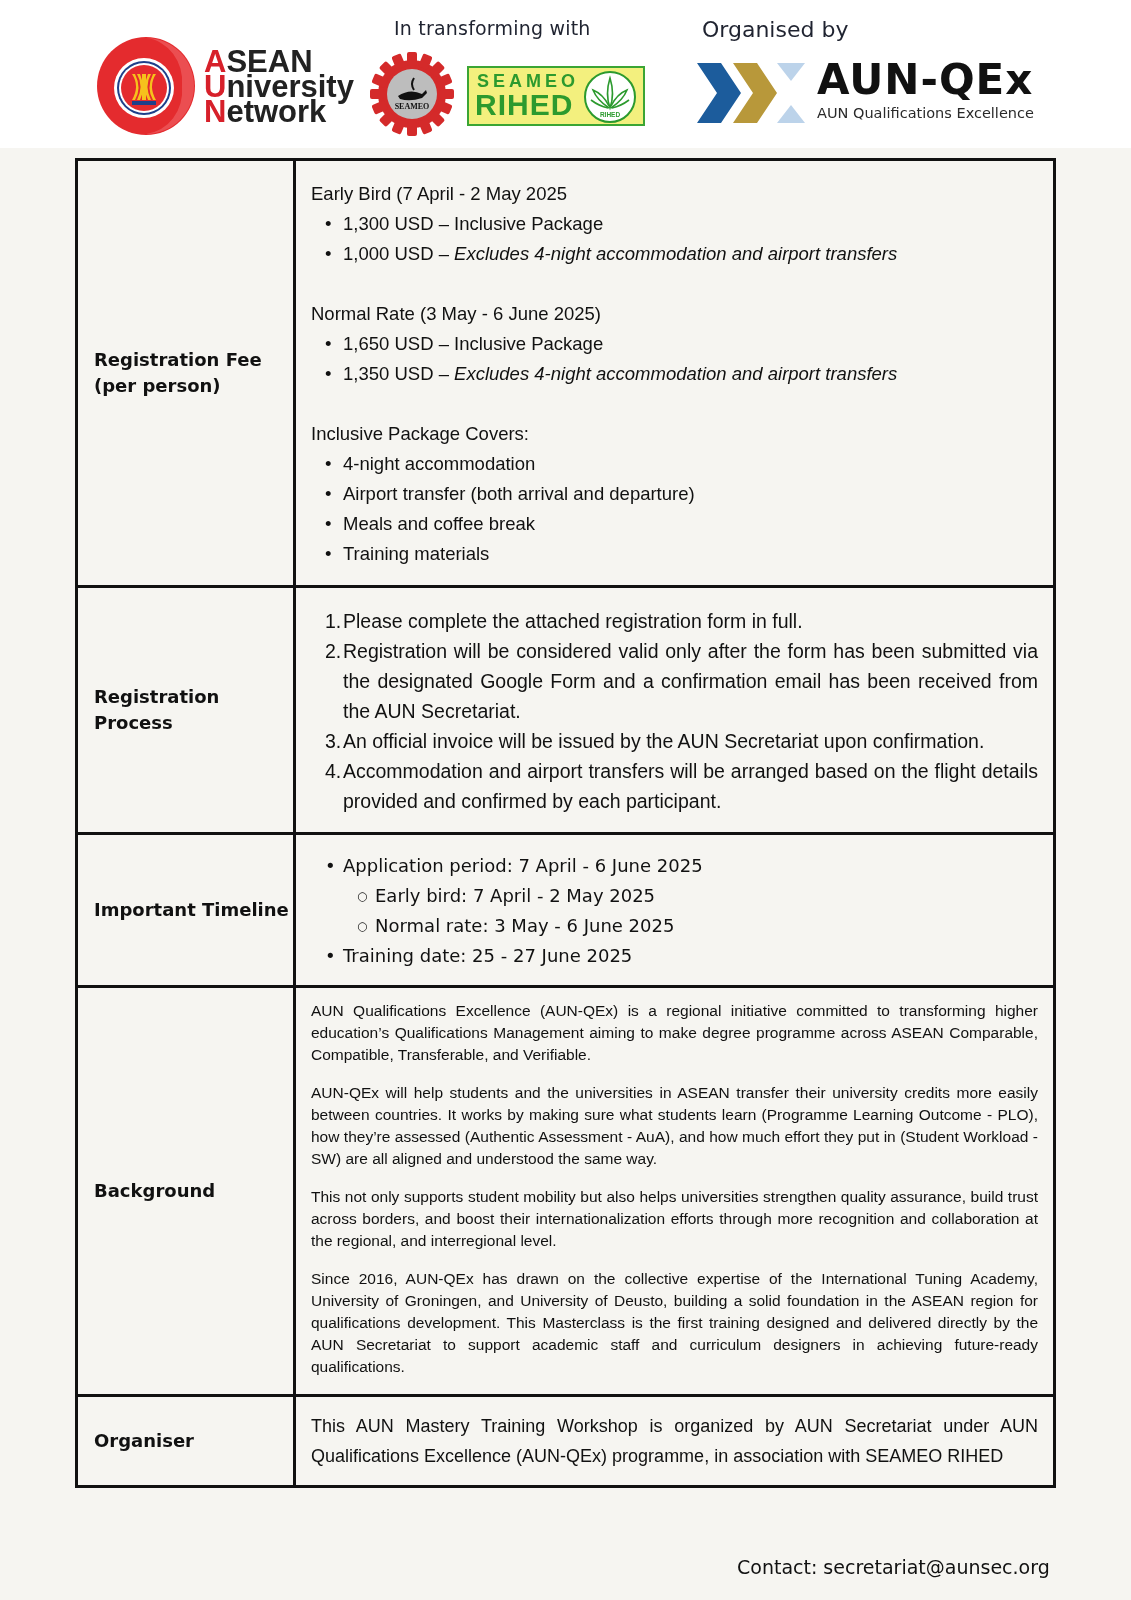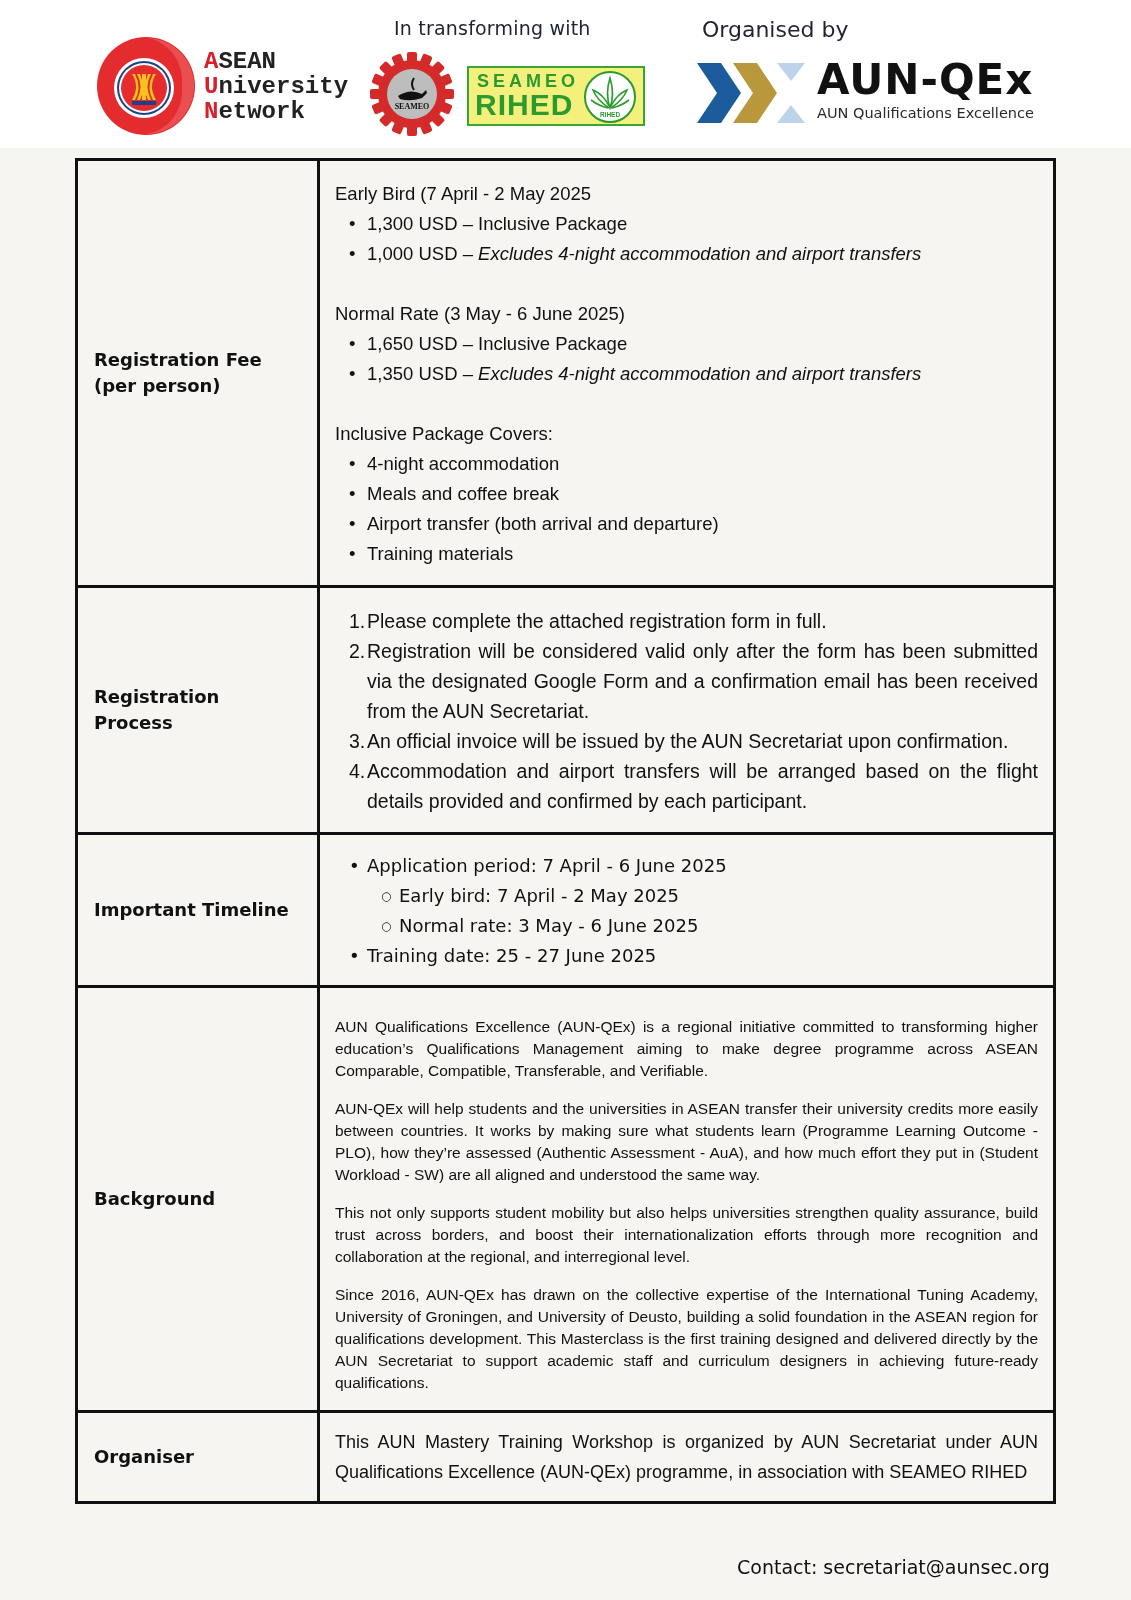--- a/index.html
+++ b/index.html
@@ -4,60 +4,60 @@
   <style>
     * { box-sizing: border-box; margin: 0; padding: 0; }
     html, body { width: 1131px; height: 1600px; background: #f6f5f1; overflow: hidden; }
     body { font-family: "Liberation Sans", sans-serif; color: #1a1a1a; position: relative; }
 
     .header { position: absolute; left: 0; top: 0; width: 1131px; height: 148px; background: #ffffff; }
 
     
     .aun-logo { position: absolute; left: 96px; top: 36px; display: flex; align-items: center; }
     .aun-emblem { width: 100px; height: 100px; position: relative; }
-    .aun-words { margin-left: 8px; font-family: Liberation Mono, monospace; font-weight: bold; font-size: 24px; line-height: 25px; color: #222; }
+    .aun-words { margin-left: 8px; font-family: Liberation Sans, sans-serif; font-weight: bold; font-size: 31px; line-height: 25px; color: #222; }
     .aun-words .red { color: #d7202a; }
 
     .assoc-label { position: absolute; left: 394px; top: 17px; font-family: "DejaVu Sans", sans-serif; font-size: 19px; color: #1f2330; letter-spacing: 0.2px; }
     .seameo-gear { position: absolute; left: 370px; top: 52px; width: 84px; height: 84px; }
     .rihed-box { position: absolute; left: 467px; top: 66px; width: 178px; height: 60px; background: #f3f07e; border: 2px solid #3ba534; }
     .rihed-seameo { position: absolute; left: 8px; top: 3px; font-family: "Liberation Sans", sans-serif; font-weight: bold; font-size: 18px; letter-spacing: 4px; color: #2c9a2e; }
     .rihed-rihed { position: absolute; left: 6px; top: 20px; font-family: "Liberation Sans", sans-serif; font-weight: bold; font-size: 30px; letter-spacing: 1px; color: #2c9a2e; }
     .rihed-emblem { position: absolute; right: 6px; top: 2px; width: 54px; height: 54px; }
 
     .org-label { position: absolute; left: 702px; top: 17px; font-family: "DejaVu Sans", sans-serif; font-size: 22px; color: #1f2330; }
     .qex-chevrons { position: absolute; left: 697px; top: 63px; width: 108px; height: 60px; }
     .qex-title { position: absolute; left: 817px; top: 56px; font-family: "DejaVu Sans", sans-serif; font-weight: bold; font-size: 42px; letter-spacing: 1px; color: #111; line-height: 48px; }
     .qex-sub { position: absolute; left: 817px; top: 105px; font-family: "DejaVu Sans", sans-serif; font-size: 14.5px; color: #2a2a2a; }
 
     
     .info-table { position: absolute; left: 75px; top: 158px; width: 981px; border: 3px solid #111; border-collapse: collapse; }
     .row { display: flex; border-top: 3px solid #111; }
     .row:first-child { border-top: none; }
-    .cell-label { width: 242px; border-right: 3px solid #111; display: flex; align-items: center; padding-left: 16px; font-family: "DejaVu Sans", sans-serif; font-weight: bold; font-size: 18px; line-height: 26px; color: #111; }
+    .cell-label { width: 218px; border-right: 3px solid #111; display: flex; align-items: center; padding-left: 16px; font-family: "DejaVu Sans", sans-serif; font-weight: bold; font-size: 18px; line-height: 26px; color: #111; }
     .cell-content { flex: 1; padding: 0 15px 0 15px; font-family: "DejaVu Sans", sans-serif; color: #111; }
 
     .fee-content { font-size: 18.5px; line-height: 30px; padding-top: 18px; padding-bottom: 16px; font-family: "Liberation Sans", sans-serif; }
     .fee-content .gap { height: 30px; }
     ul.dots { list-style: none; padding-left: 14px; }
     ul.dots li { position: relative; padding-left: 18px; }
     ul.dots li::before { content: "•"; position: absolute; left: 0; top: 0; }
     .it { font-style: italic; }
 
     .proc-content { font-size: 19.5px; line-height: 30px; padding-top: 18px; padding-bottom: 16px; text-align: justify; font-family: "Liberation Sans", sans-serif; }
     ol.nums { list-style: none; padding-left: 14px; }
     ol.nums li { position: relative; padding-left: 18px; }
     ol.nums li .n { position: absolute; left: 0; top: 0; }
 
     .time-content { font-size: 18.5px; line-height: 30px; padding-top: 16px; padding-bottom: 14px; font-family: "DejaVu Sans", sans-serif; font-size: 18px; }
     ul.sub { list-style: none; padding-left: 14px; }
     ul.sub li { position: relative; padding-left: 18px; }
     ul.sub li::before { content: "○"; position: absolute; left: 0; top: 0; font-size: 12px; }
 
-    .bg-content { font-size: 15.5px; line-height: 22px; padding-top: 28px; padding-bottom: 16px; text-align: justify; font-family: "Liberation Sans", sans-serif; }
+    .bg-content { font-size: 15.5px; line-height: 22px; padding-top: 12px; padding-bottom: 16px; text-align: justify; font-family: "Liberation Sans", sans-serif; }
     .bg-content p + p { margin-top: 16px; }
 
     .org-content { font-size: 18px; line-height: 30px; padding-top: 14px; padding-bottom: 14px; text-align: justify; font-family: "Liberation Sans", sans-serif; }
 
     .contact { position: absolute; left: 737px; top: 1556px; font-family: "DejaVu Sans", sans-serif; font-size: 19px; color: #111; }
   </style>
 </head>
 <body>
 
 <div class="header">
@@ -159,22 +159,22 @@
       <div class="gap"></div>
       <div>Normal Rate (3 May - 6 June 2025)</div>
       <ul class="dots">
         <li><span>1,650 USD – </span><span>Inclusive Package</span></li>
         <li><span>1,350 USD – </span><span class="it">Excludes 4-night accommodation and airport transfers</span></li>
       </ul>
       <div class="gap"></div>
       <div>Inclusive Package Covers:</div>
       <ul class="dots">
         <li>4-night accommodation</li>
+        <li>Airport transfer (both arrival and departure)</li>
         <li>Meals and coffee break</li>
-        <li>Airport transfer (both arrival and departure)</li>
         <li>Training materials</li>
       </ul>
     </div>
   </div>
 
   <div class="row">
     <div class="cell-label">
       <div>
         <div>Registration</div>
         <div>Process</div>

